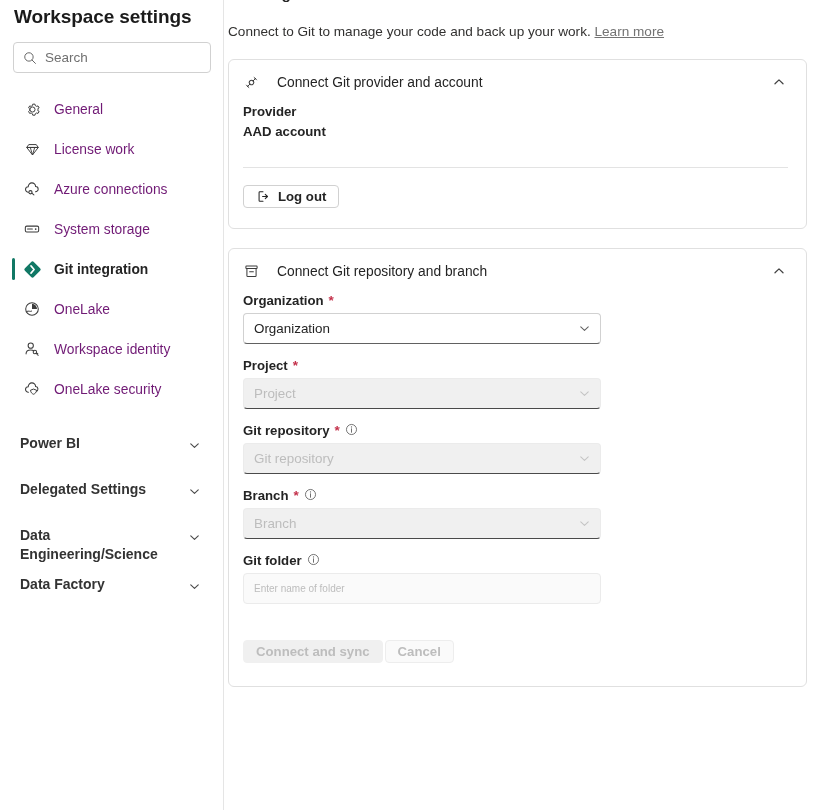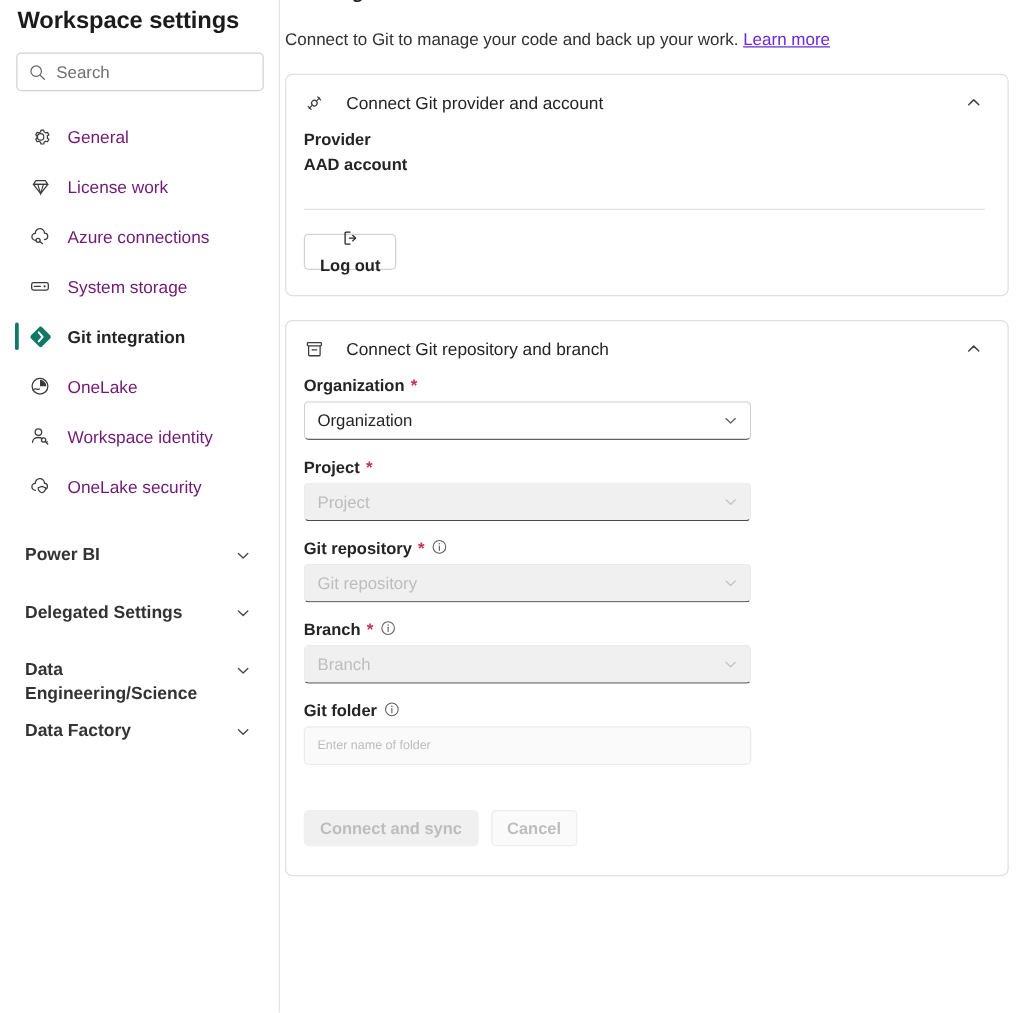--- a/index.html
+++ b/index.html
@@ -121,21 +121,21 @@
     white-space: nowrap;
   }
 
   .intro {
     font-size: 13.6px;
     color: #323130;
     margin: 3px 0 0 1px;
     line-height: 17px;
   }
   .intro a {
-    color: #6d28d9;
+    color: #737373;
     text-decoration: underline;
   }
 
   .card {
     margin: 19px 0 0 1px;
     border: 1px solid #e0e0e0;
     border-radius: 6px;
     background: #ffffff;
     padding: 0 18px 0 13px;
   }
@@ -183,31 +183,30 @@
     height: 1px;
     background: #e3e3e3;
     margin: 28px 0 0 0;
   }
 
   .btn {
     display: inline-flex;
     align-items: center;
     justify-content: center;
     gap: 7px;
-    height: 29px;
+    height: 23px;
     padding: 8px 12px;
     border: 1px solid #d1d1d1;
     border-radius: 4px;
     background: #ffffff;
     font-family: "Liberation Sans", sans-serif;
     font-size: 13.2px;
     font-weight: bold;
     color: #242424;
     cursor: pointer;
-    flex-direction: column;
   }
   .btn.disabled {
     background: #f0f0f0;
     border-color: #f0f0f0;
     color: #bdbdbd;
     cursor: default;
   }
   .btn.ghost-disabled {
     background: #fafafa;
     border-color: #ededed;
@@ -250,21 +249,21 @@
     font-family: "Liberation Sans", sans-serif;
     font-size: 10px;
     color: #242424;
     outline: none;
     margin-bottom: 14px;
   }
   .textinput::placeholder { color: #bdbdbd; opacity: 1; }
 
   .actions {
     display: flex;
-    gap: 10px;
+    gap: 2px;
     padding: 22px 0 23px 0;
   }
 </style>
 </head>
 <body>
 
 <div class="app">
 
   <div class="sidebar">
 

